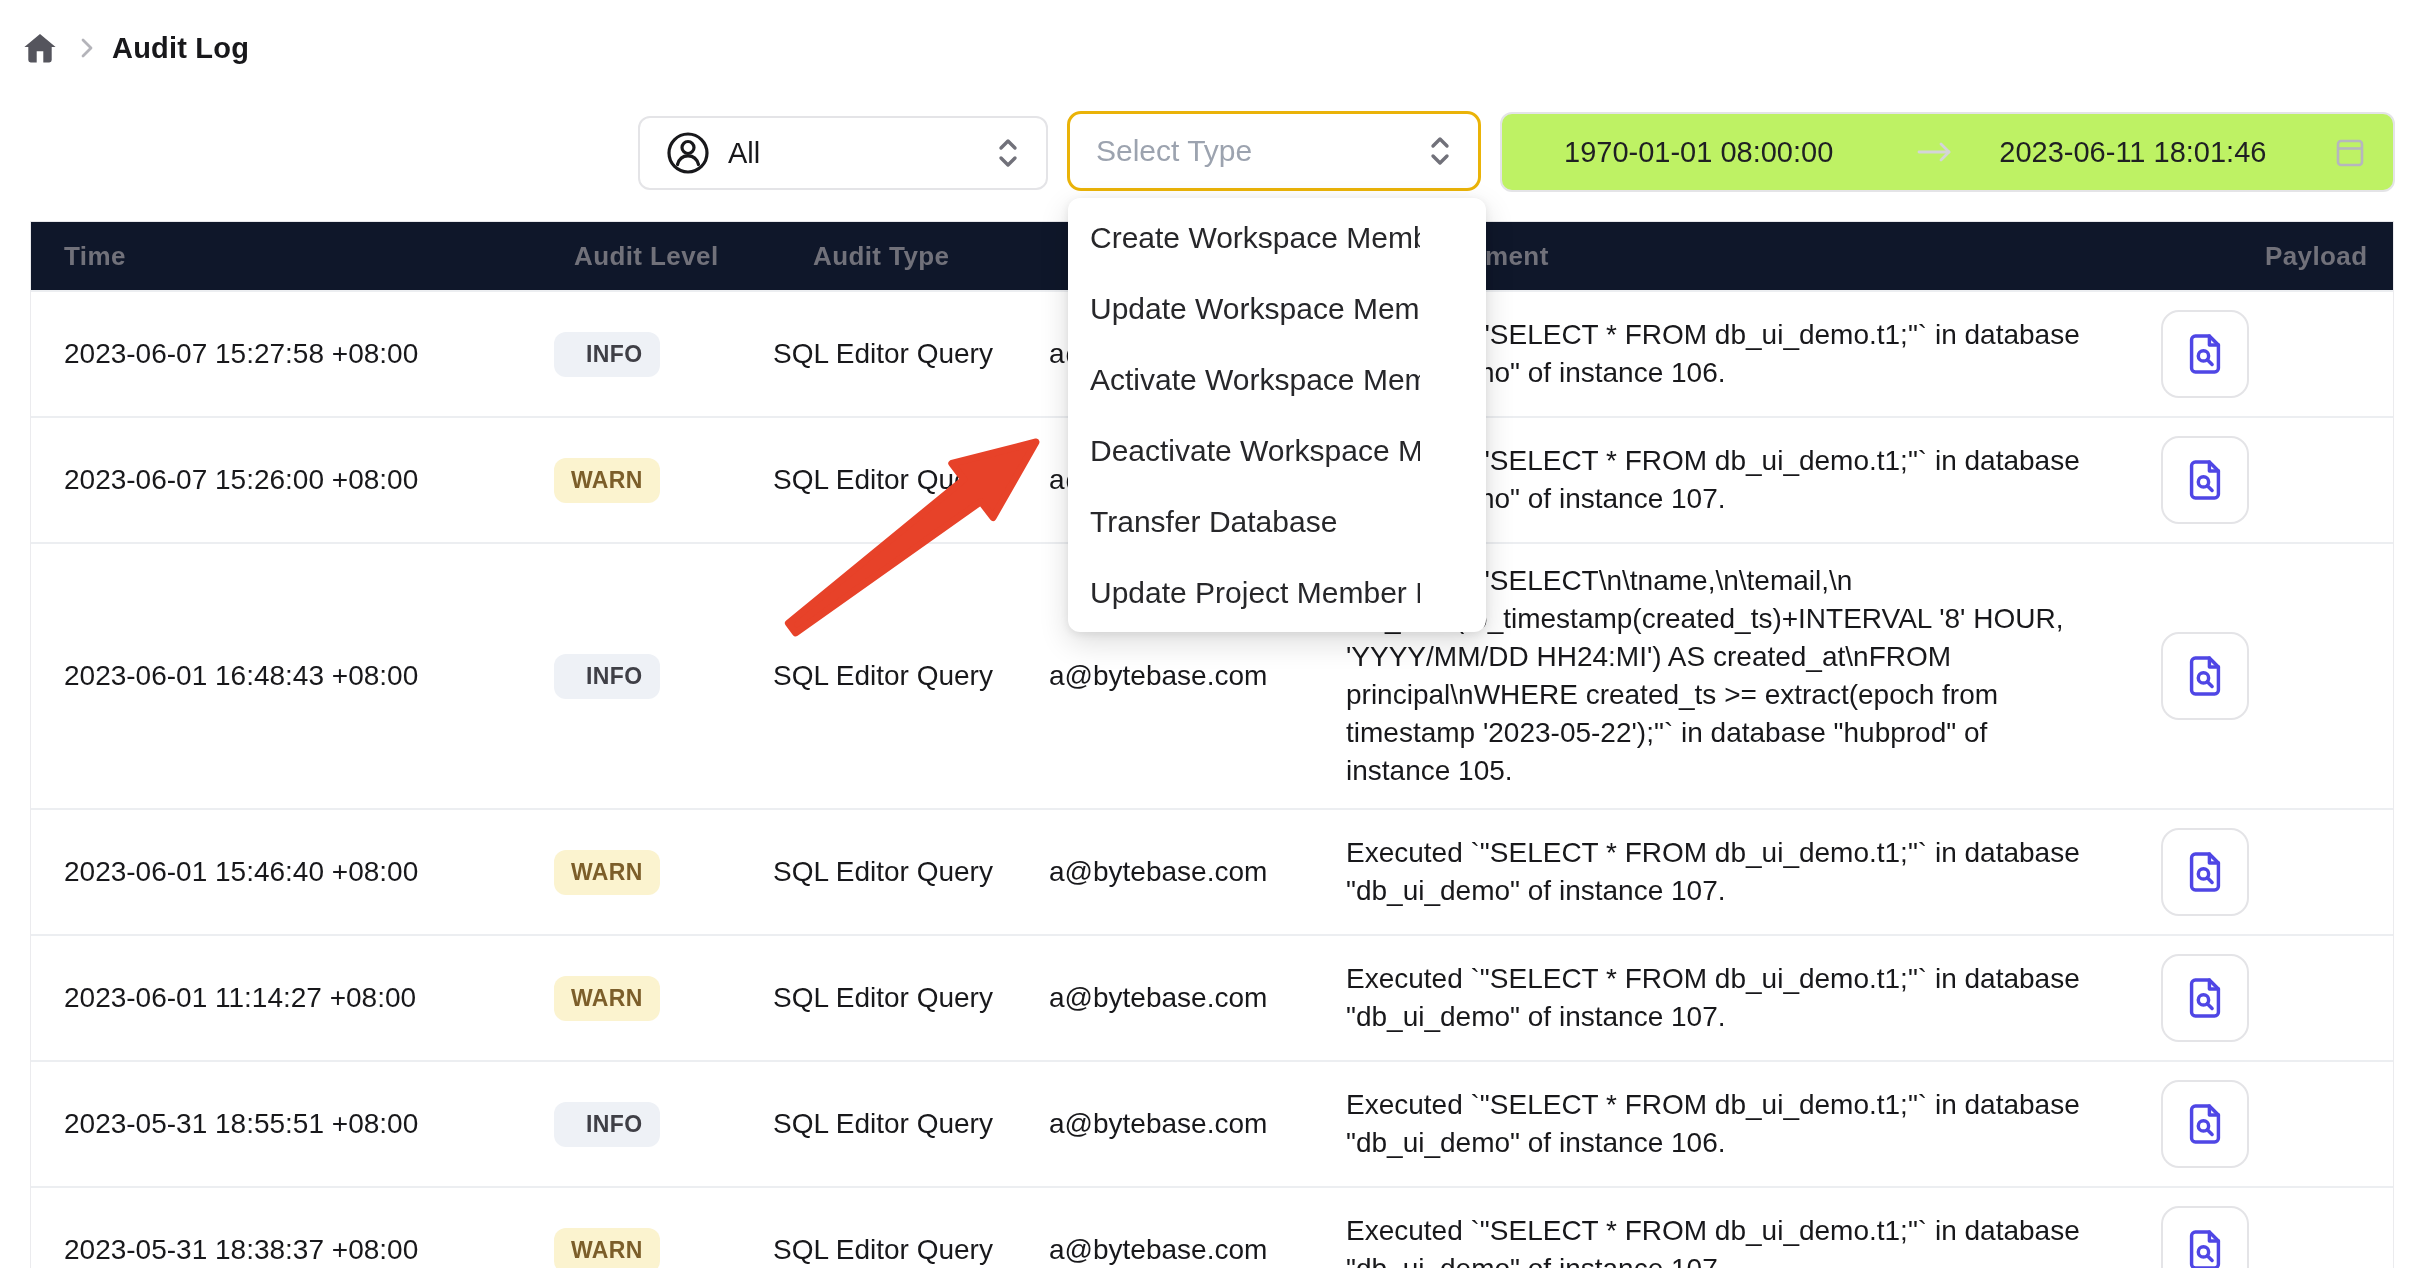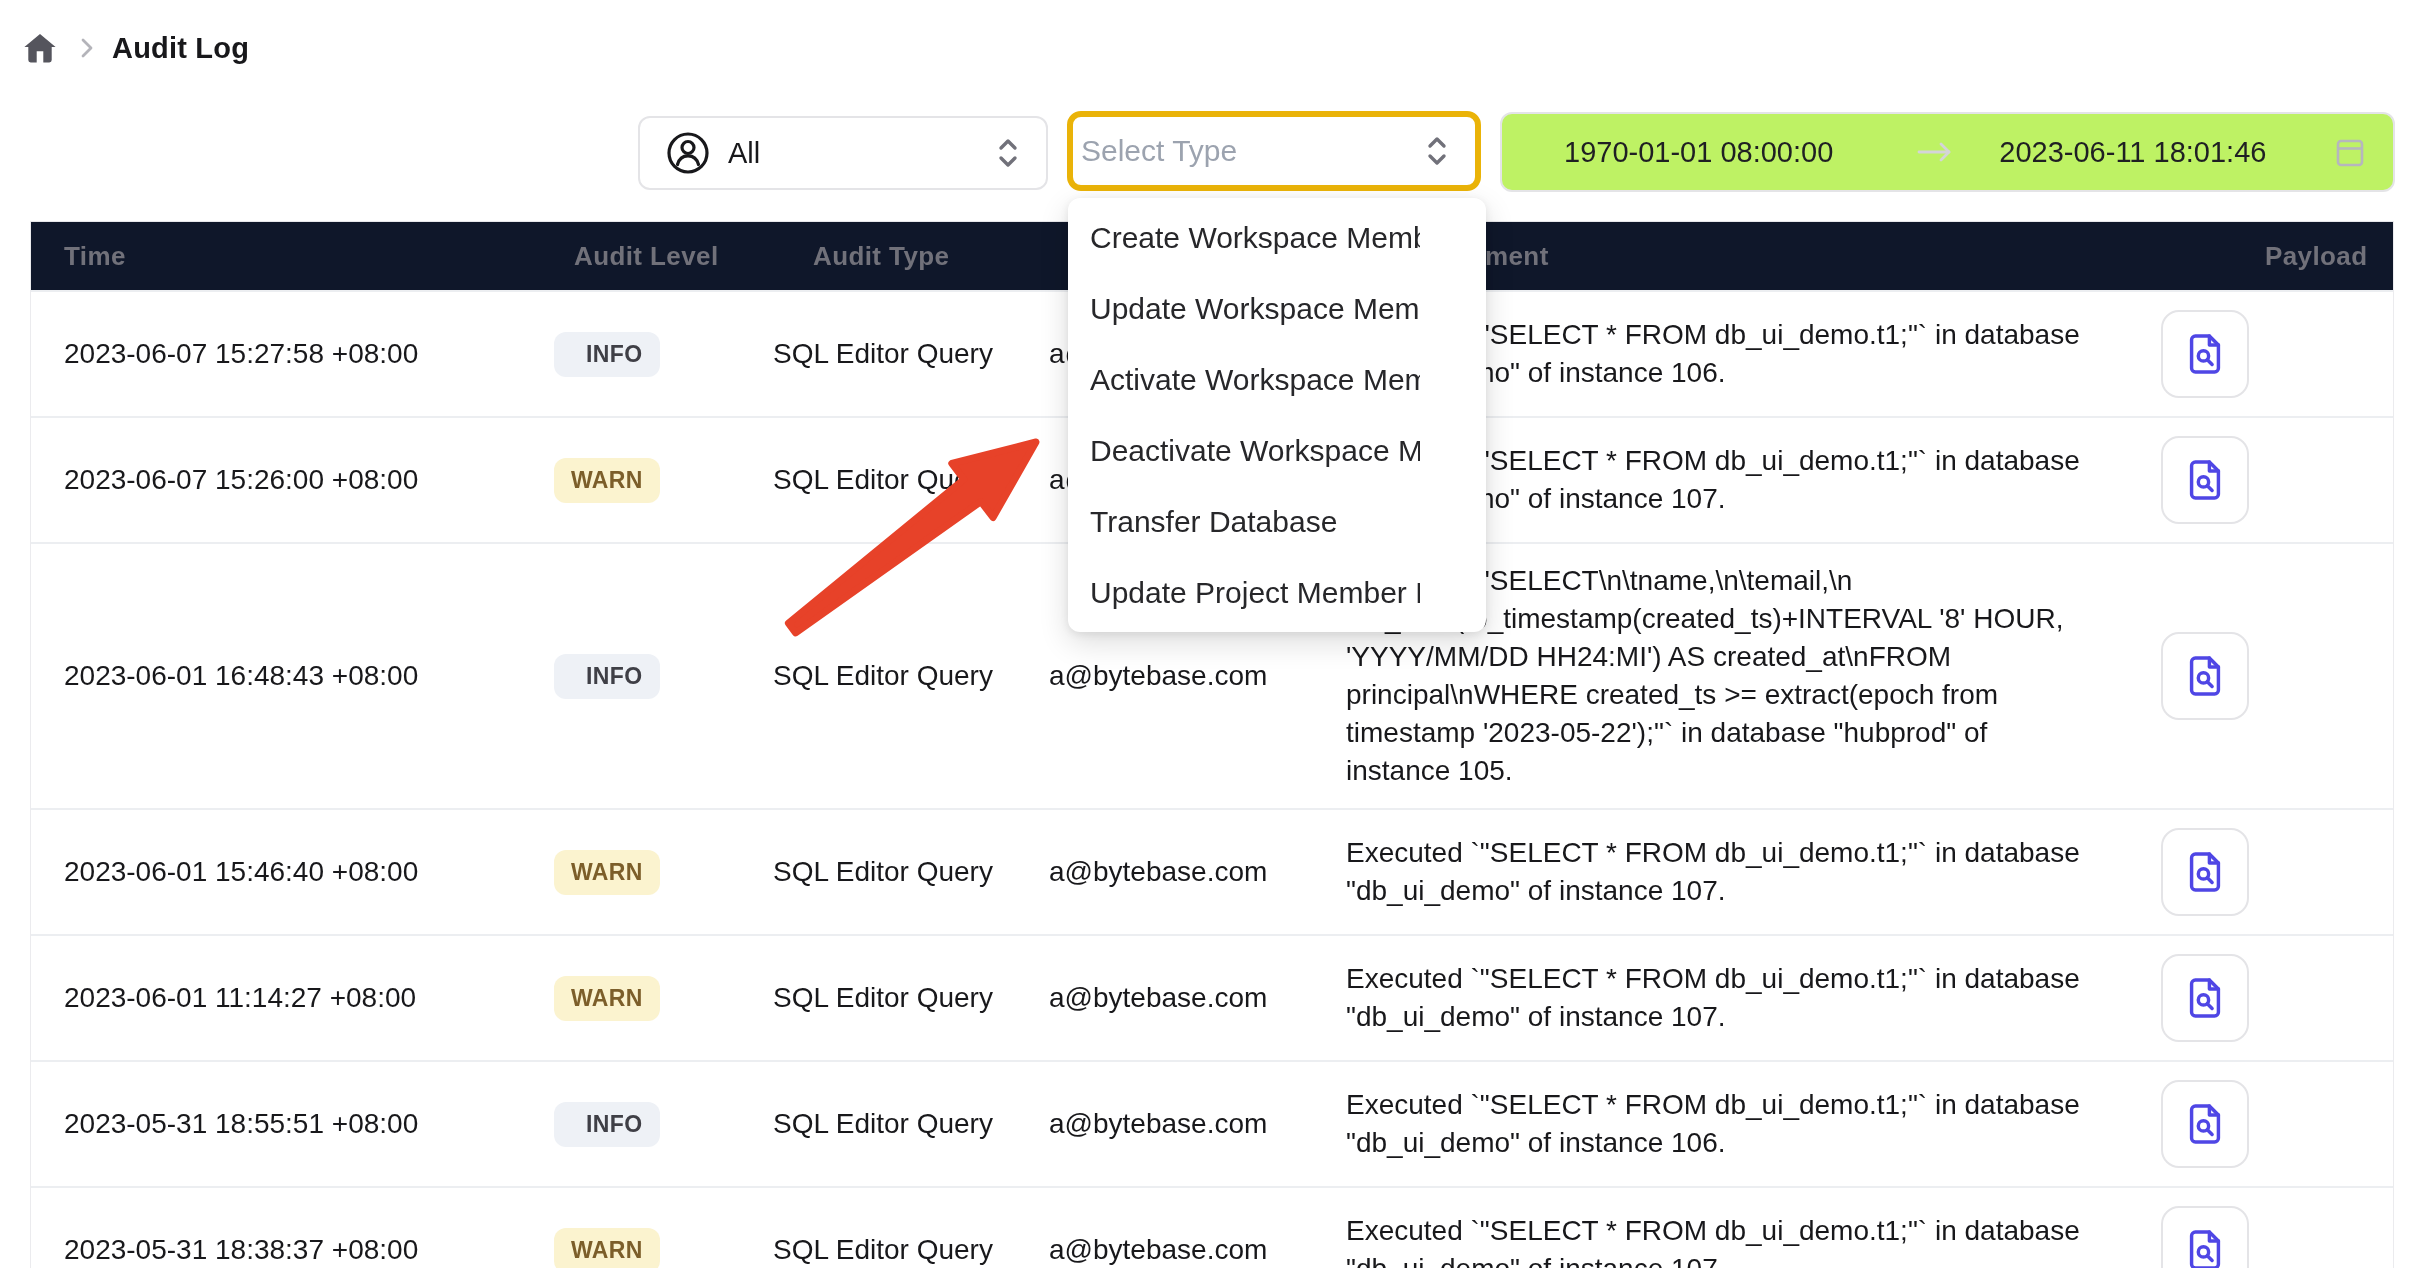--- a/index.html
+++ b/index.html
@@ -10,21 +10,21 @@
   
   .breadcrumb { position:absolute; left:20px; top:24px; height:48px; display:flex; align-items:center; }
   .crumb-home { width:40px; height:40px; display:flex; align-items:center; justify-content:center; cursor:pointer; }
   .crumb-sep { margin:0 14px 0 16px; display:flex; align-items:center; }
   .crumb-title { font-size:29px; font-weight:700; letter-spacing:.2px; }
 
   
   .select-box { position:absolute; background:#fff; display:flex; align-items:center; cursor:pointer; }
   .actor-select { left:638px; top:116px; width:410px; height:74px; border:2px solid #e4e4e7; border-radius:12px; padding:0 24px 0 26px; }
   .actor-select .label { font-size:29px; margin-left:18px; }
-  .type-select { left:1067px; top:111px; width:414px; height:80px; border:6px solid #eab308; border-radius:14px; padding:0 24px 0 8px;gap:24px; }
+  .type-select { left:1067px; top:111px; width:414px; height:80px; border:3px solid #eab308; border-radius:14px; padding:0 24px 0 26px;gap:24px; }
   .type-select .placeholder { font-size:30px; color:#9ca3af; }
   .spacer { flex:1; }
 
   .date-range { position:absolute; left:1500px; top:112px; width:895px; height:80px; background:#bef264;
                 border:2px solid #e4e4e7; border-radius:12px; display:flex; align-items:center;
                 padding:0 24px 0 62px; cursor:pointer; }
   .date-range .date { font-size:29px; color:#1f1f23; }
   .date-range .arrow-sep { margin:0 44px 0 82px; display:flex; align-items:center; }
   .date-range .cal { margin-left:auto; display:flex; align-items:center; }
 

